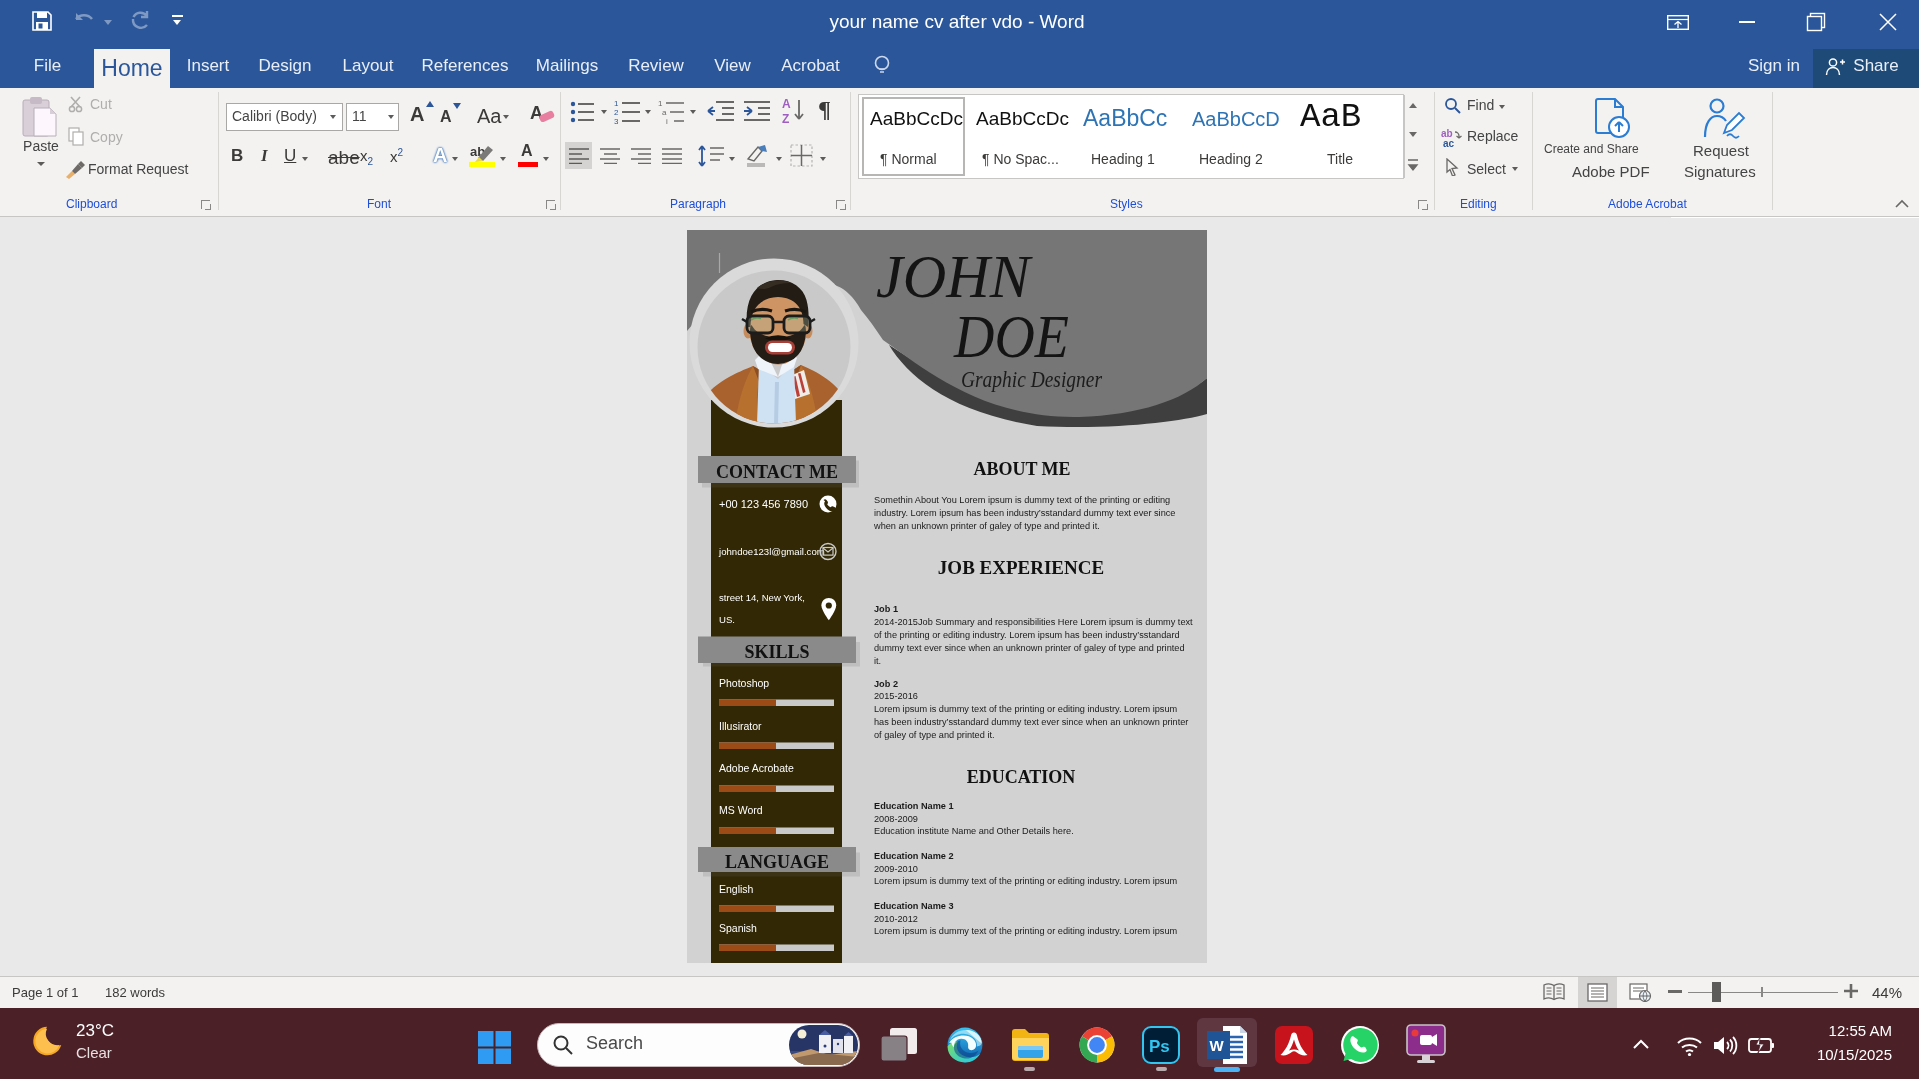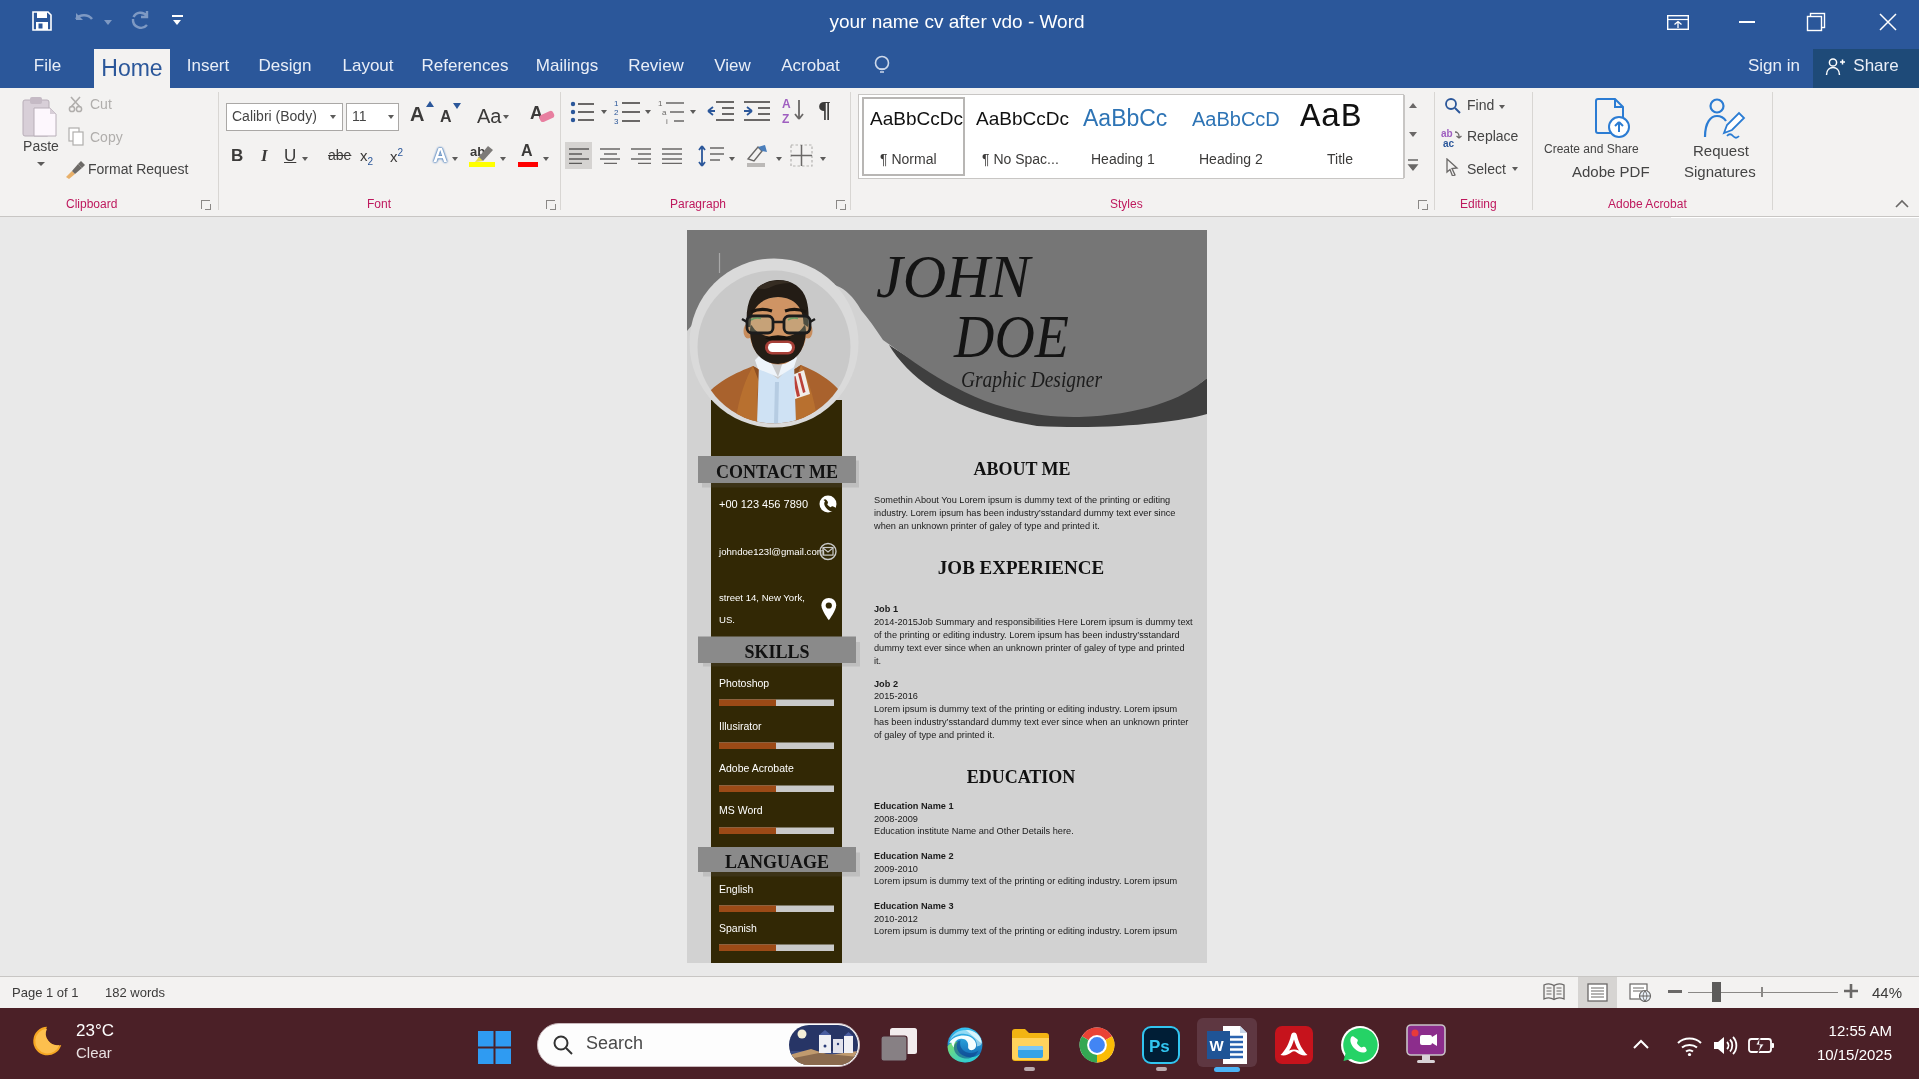--- a/index.html
+++ b/index.html
@@ -7,21 +7,21 @@
 .abs{position:absolute}
 #app{position:absolute;left:0;top:0;width:1671px;height:1079px;background:#e9e9e9}
 
 #titlebar{position:absolute;left:0;top:0;width:1919px;height:44px;background:#2b579a}
 #tabrow{position:absolute;left:0;top:44px;width:1919px;height:44px;background:#2b579a}
 .ttl{position:absolute;color:#fff;font-size:19px;white-space:nowrap}
 .tab{position:absolute;top:0;height:44px;line-height:44px;color:#e9eef7;font-size:17px;text-align:center}
 #hometab{position:absolute;left:94px;top:5px;width:76px;height:39px;background:#f3f2f1;color:#2b579a;font-size:23px;text-align:center;line-height:39px}
 
 #ribbon{position:absolute;left:0;top:88px;width:1919px;height:129px;background:#f3f2f1;border-bottom:1px solid #c8c6c4}
-.glabel{position:absolute;top:197px;font-size:12px;color:#be185d;white-space:nowrap}
+.glabel{position:absolute;top:197px;font-size:12px;color:#1d4ed8;white-space:nowrap}
 .gsep{position:absolute;top:92px;width:1px;height:118px;background:#d8d6d3}
 .rtext{position:absolute;font-size:14px;color:#444;white-space:nowrap}
 .rsmall{position:absolute;font-size:13px;color:#444;white-space:nowrap}
 .launcher{position:absolute;width:9px;height:9px;border-left:1px solid #8a8886;border-top:1px solid #8a8886}
 .launcher:after{content:"";position:absolute;right:-1px;bottom:-1px;width:5px;height:5px;border-right:1.6px solid #8a8886;border-bottom:1.6px solid #8a8886}
 .caret{display:inline-block;width:0;height:0;border-left:3.5px solid transparent;border-right:3.5px solid transparent;border-top:4px solid #5c5b5a;vertical-align:middle}
 .vbox{position:absolute;background:#fff;border:1px solid #aaa8a6}
 
 #statusbar{position:absolute;left:0;top:976px;width:1919px;height:32px;background:#f3f2f1;border-top:1px solid #c8c6c4;color:#444}
 
@@ -136,21 +136,21 @@
 <div class="rtext" style="left:477px;top:105px;font-size:20px;color:#3b3a39">Aa</div>
     <div class="caret abs" style="left:503px;top:115px"></div>
 <div class="rtext" style="left:530px;top:103px;font-size:18px;font-weight:bold;color:#3b3a39">A</div>
 <svg class="abs" style="left:538px;top:110px" width="17" height="13" viewBox="0 0 17 13">
       <rect x="1" y="3" width="15" height="7.5" rx="3" transform="rotate(-24 8 6)" fill="#e87fa0"></rect>
     </svg>
 <div class="rtext" style="left:231px;top:146px;font-size:17px;font-weight:bold;color:#3b3a39">B</div>
 <div class="rtext" style="left:261px;top:146px;font-size:17px;font-style:italic;font-family:'Liberation Serif',serif;font-weight:bold;color:#3b3a39">I</div>
 <div class="rtext" style="left:284px;top:146px;font-size:17px;text-decoration:underline;color:#3b3a39">U</div>
     <div class="caret abs" style="left:302px;top:157px"></div>
-<div class="rtext" style="left:328px;top:147px;font-size:14px;text-decoration:line-through;color:#3b3a39">abe</div>
+<div class="rtext" style="left:328px;top:147px;font-size:19px;text-decoration:line-through;color:#3b3a39">abe</div>
 <div class="rtext" style="left:360px;top:147px;font-size:15px;color:#3b3a39">x<sub style="font-size:10px;color:#2b579a">2</sub></div>
 <div class="rtext" style="left:390px;top:147px;font-size:15px;color:#3b3a39">x<sup style="font-size:10px;color:#2b579a">2</sup></div>
 <div class="rtext" style="left:433px;top:144px;font-size:20px;font-weight:bold;color:#fff;text-shadow:0 0 1.5px #4a7ebb,0 0 2px #4a7ebb,0 0 2.5px #4a7ebb">A</div>
     <div class="caret abs" style="left:452px;top:157px"></div>
 <div class="abs" style="left:470px;top:144px;font-size:13px;font-weight:bold;color:#3b3a39">ab</div>
 <svg class="abs" style="left:468px;top:143px" width="26" height="20" viewBox="0 0 26 20">
       <path d="M10 15 L20 3 L25 7 L15 18 Z" fill="#7c7a78"></path>
       <path d="M7 19 L11 14 L15 18 Z" fill="#e8d84a"></path>
     </svg>
 <div class="abs" style="left:469px;top:162px;width:26px;height:5px;background:#ffff00"></div>

